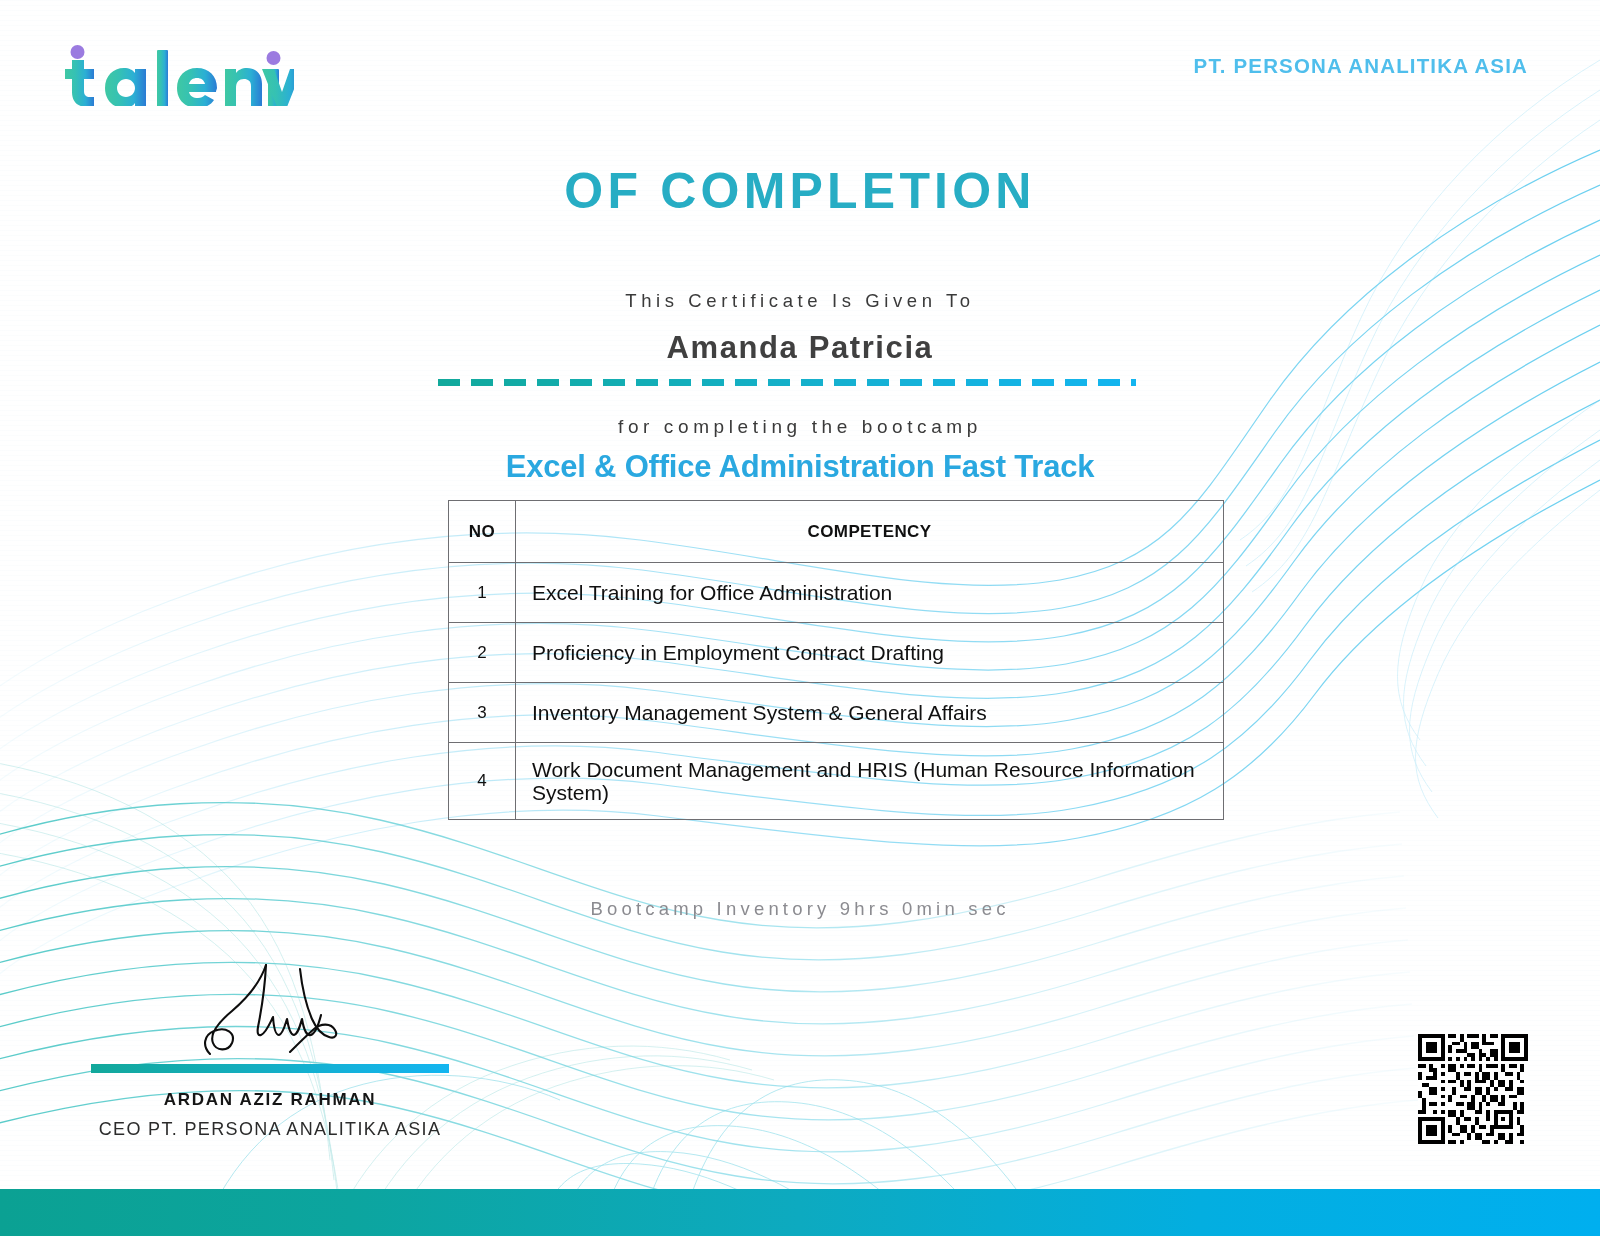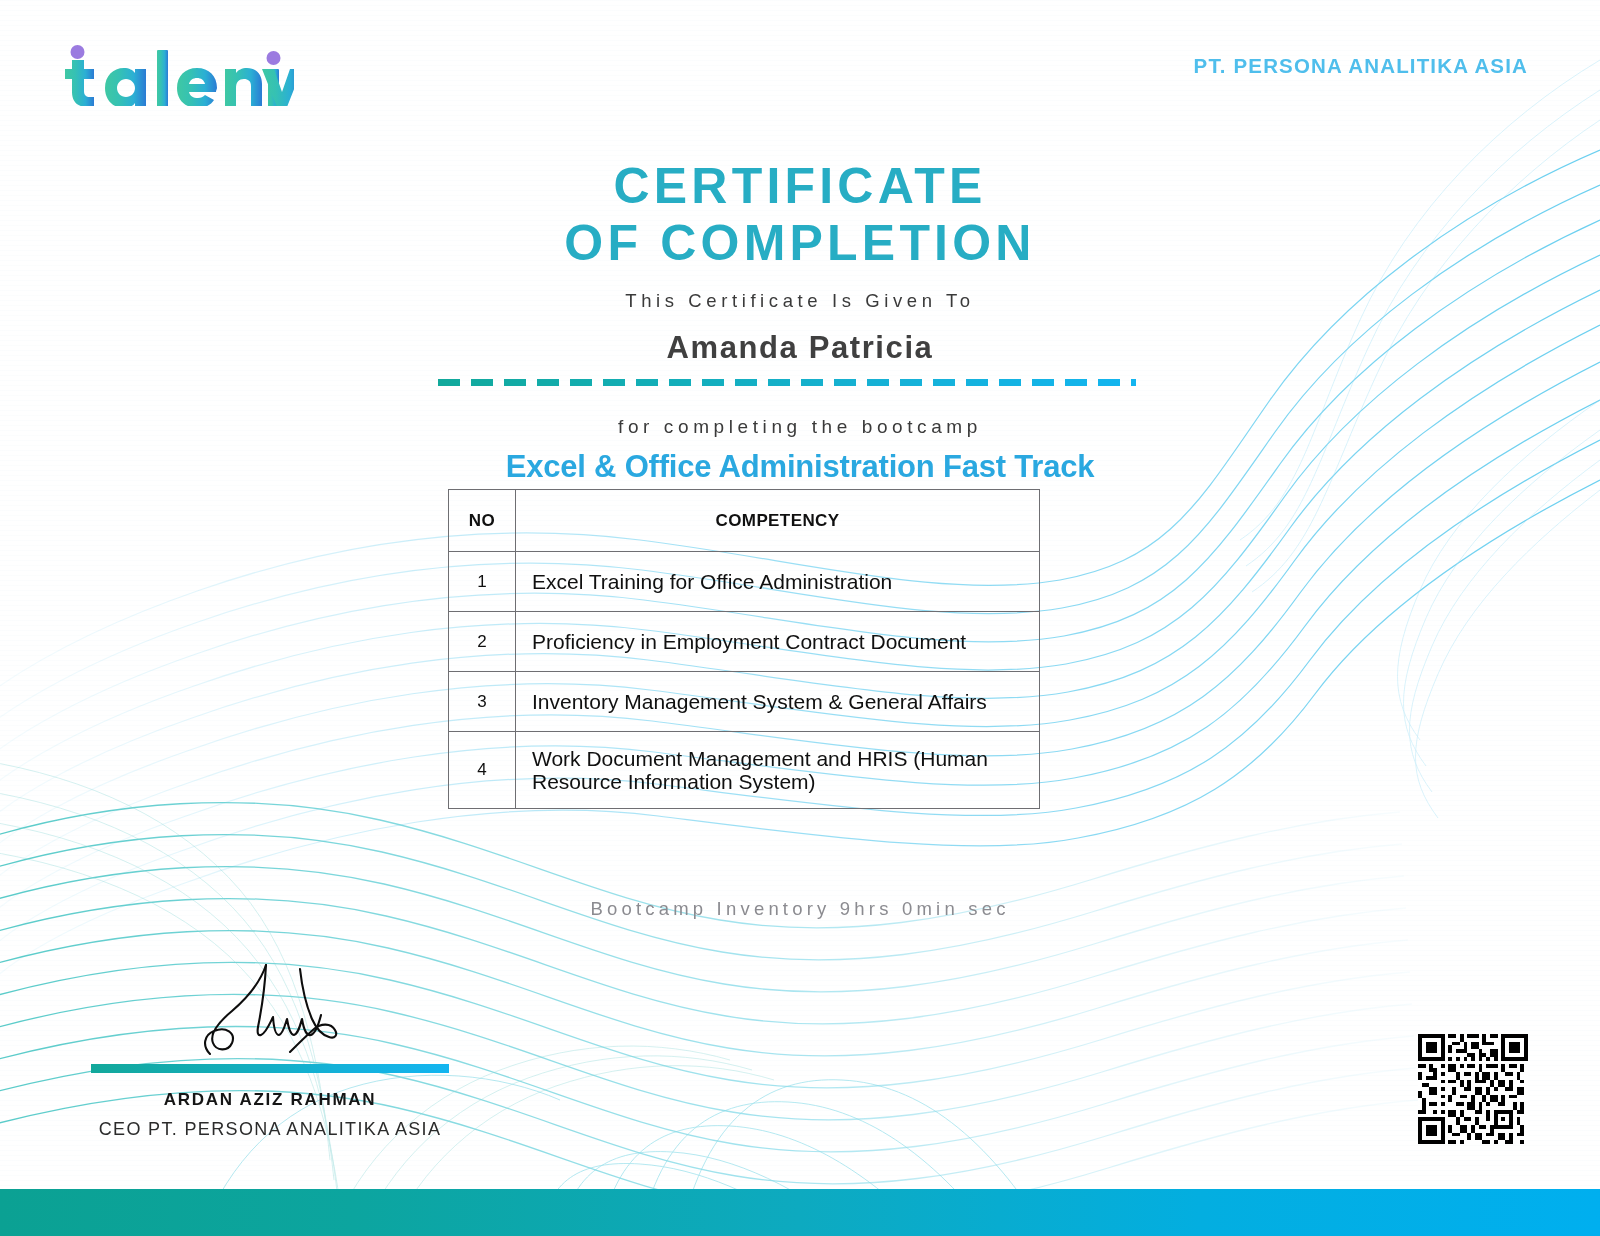--- a/index.html
+++ b/index.html
@@ -97,22 +97,22 @@
     left:0; right:0; top:449px;
     text-align:center;
     font-size:31px;
     font-weight:bold;
     letter-spacing:-.2px;
     color:#2AA8E0;
   }
 
   
   #competency-table {
-    left:448px; top:489px;
-    width:592px;
+    left:448px; top:500px;
+    width:776px;
     border-collapse:collapse;
     background:transparent;
     z-index:3;
   }
   #competency-table th, #competency-table td {
     border:1.6px solid #6e6e72;
     color:#101010;
   }
   #competency-table col.c-no { width:67px; }
   #competency-table thead th {
@@ -271,21 +271,20 @@
     </g>
 
     <circle cx="15.5" cy="8" r="7" fill="#9B7BE0"></circle>
     <circle cx="211.5" cy="14" r="7" fill="#9B7BE0"></circle>
   </svg>
 </div>
 
 <div class="layer" id="company-header">PT. PERSONA ANALITIKA ASIA</div>
 
 <div class="layer" id="title-block">
-  <div class="tline">CERTIFICATE</div>
   <div class="tline second">OF COMPLETION</div>
 </div>
 
 <div class="layer" id="given-to-label">This Certificate Is Given To</div>
 <div class="layer" id="recipient-name">Amanda Patricia</div>
 <div class="layer" id="name-rule-wrap"></div>
 
 <div class="layer" id="bootcamp-label">for completing the bootcamp</div>
 <div class="layer" id="bootcamp-name">Excel &amp; Office Administration Fast Track</div>
 
@@ -300,21 +299,21 @@
       <th>COMPETENCY</th>
     </tr>
   </thead>
   <tbody>
     <tr>
       <td class="no-cell">1</td>
       <td class="comp-cell">Excel Training for Office Administration</td>
     </tr>
     <tr>
       <td class="no-cell">2</td>
-      <td class="comp-cell">Proficiency in Employment Contract Document</td>
+      <td class="comp-cell">Proficiency in Employment Contract Drafting</td>
     </tr>
     <tr>
       <td class="no-cell">3</td>
       <td class="comp-cell">Inventory Management System &amp; General Affairs</td>
     </tr>
     <tr class="tall">
       <td class="no-cell">4</td>
       <td class="comp-cell">Work Document Management and HRIS (Human Resource Information System)</td>
     </tr>
   </tbody>

